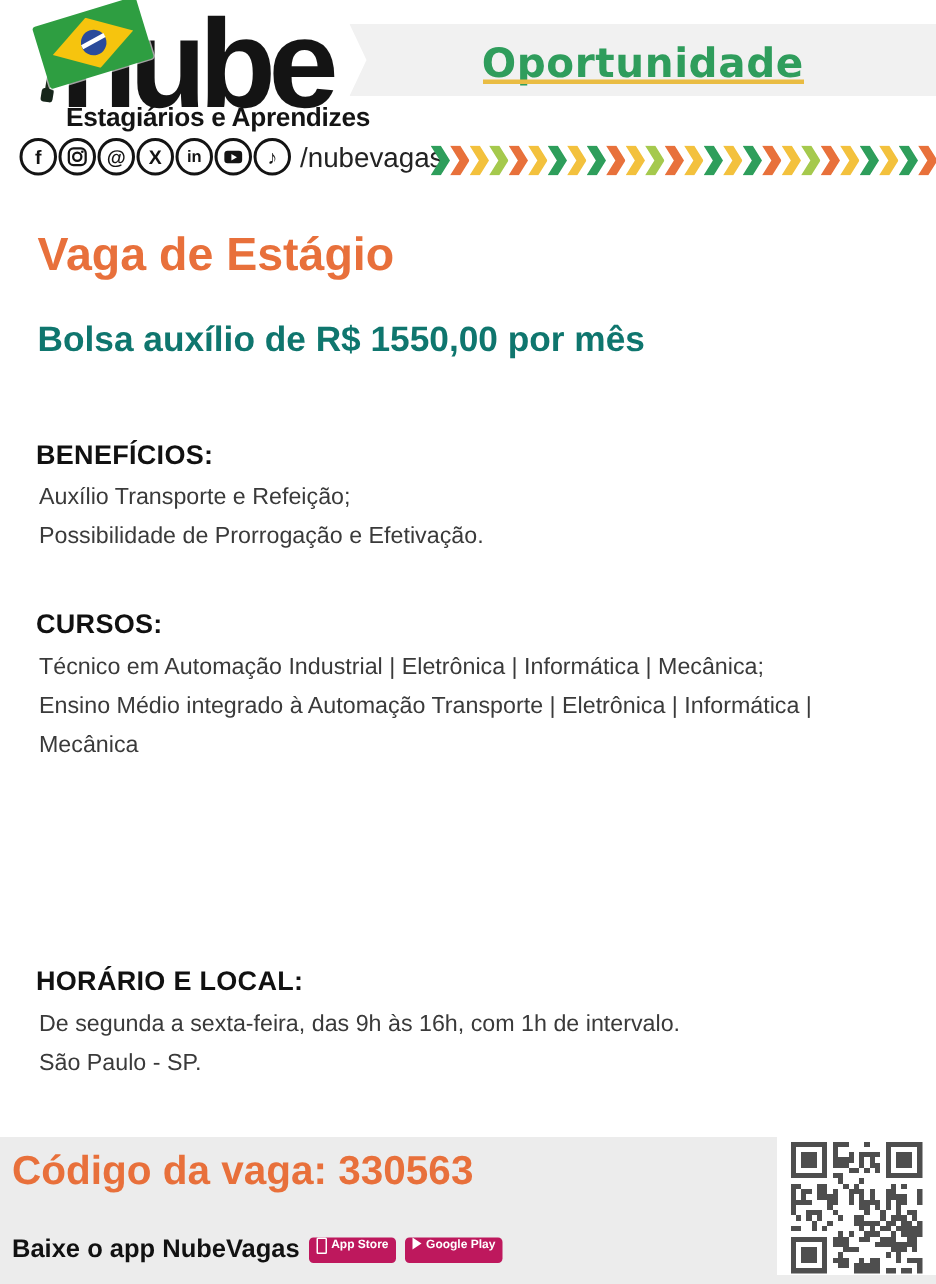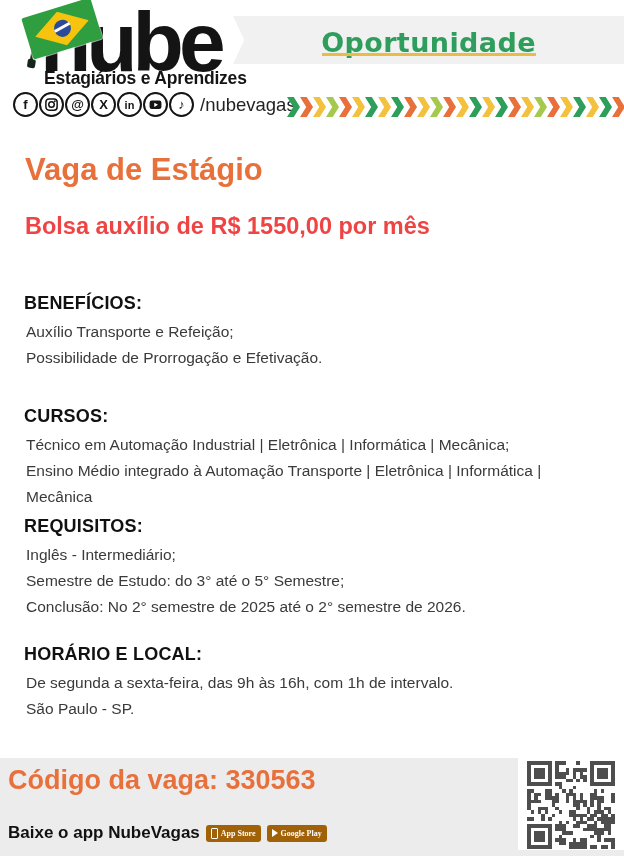--- a/index.html
+++ b/index.html
@@ -42,37 +42,37 @@
   .ribbon{position:absolute;left:233px;top:16px;width:391px;height:48px;background:#F1F1F1;
           clip-path:polygon(0 0,100% 0,100% 100%,0 100%,2.9% 50%);
           display:flex;align-items:center;justify-content:center;}
   .ribbon-label{font-family:"DejaVu Sans",sans-serif;font-size:27px;font-weight:bold;
           color:#2F9D5C;letter-spacing:0.4px;padding-top:4px;}
   .ribbon-underline{position:absolute;left:50%;transform:translateX(-50%);bottom:8px;
           width:214px;height:3.2px;background:#E9BC43;}
 
   
   .job-title{position:absolute;left:25px;top:152px;font-size:31px;font-weight:bold;color:#E8703B;}
-  .job-salary{position:absolute;left:25px;top:213px;font-size:23.5px;font-weight:bold;color:#ef4444;}
+  .job-salary{position:absolute;left:25px;top:213px;font-size:23.5px;font-weight:bold;color:#0f766e;}
 
   .section{position:absolute;left:24px;right:20px;}
   .sec-heading{font-size:18px;font-weight:bold;color:#111;letter-spacing:0.2px;}
   .sec-lines{margin-top:5px;}
   .sec-line{font-size:15.5px;color:#3a3a3a;line-height:26px;padding-left:2px;}
   #section-0{top:293px;} #section-1{top:406px;} #section-2{top:516px;} #section-3{top:644px;}
 
   
   .footer{position:absolute;left:0;top:758px;width:624px;height:98px;background:#ECECEC;}
   .job-code{position:absolute;left:8px;top:7px;font-size:27px;font-weight:bold;color:#E8703B;}
   .access-line{position:absolute;left:8px;top:42px;font-size:16.5px;color:#111;}
   .access-line b{font-weight:bold;}
   .app-line{position:absolute;left:8px;top:65px;font-size:17px;font-weight:bold;color:#111;
             display:flex;align-items:center;}
-  .badge{display:inline-flex;align-items:center;background:#a16207;color:#fff;border-radius:3px;
-         height:17px;padding:0 5px;margin-left:6px;font-size:8px;font-weight:bold;letter-spacing:0;font-family:Liberation Serif, serif;}
+  .badge{display:inline-flex;align-items:flex-start;background:#be185d;color:#fff;border-radius:3px;
+         height:17px;padding:0 5px;margin-left:6px;font-size:8px;font-weight:bold;letter-spacing:0;}
   .badge .phone{width:5px;height:9px;border:1px solid #fff;border-radius:1px;margin-right:3px;}
   .badge .play{width:0;height:0;border-top:4px solid transparent;border-bottom:4px solid transparent;
          border-left:6px solid #fff;margin-right:3px;}
 
   .qr-panel{position:absolute;left:518px;top:756px;width:106px;height:94px;background:#fff;
             display:flex;align-items:flex-start;justify-content:center;}
   .qr-panel svg{margin-top:5px;}
 </style>
 </head>
 <body>
@@ -155,28 +155,20 @@
   </div>
 
   <div class="section" id="section-1">
     <div class="sec-heading">CURSOS:</div>
     <div class="sec-lines">
       <div class="sec-line">Técnico em Automação Industrial | Eletrônica | Informática | Mecânica;</div>
       <div class="sec-line">Ensino Médio integrado à Automação Transporte | Eletrônica | Informática | Mecânica</div>
     </div>
   </div>
 
-  <div class="section" id="section-2">
-    <div class="sec-heading">REQUISITOS:</div>
-    <div class="sec-lines">
-      <div class="sec-line">Inglês - Intermediário;</div>
-      <div class="sec-line">Semestre de Estudo: do 3° até o 5° Semestre;</div>
-      <div class="sec-line">Conclusão: No 2° semestre de 2025 até o 2° semestre de 2026.</div>
-    </div>
-  </div>
 
   <div class="section" id="section-3">
     <div class="sec-heading">HORÁRIO E LOCAL:</div>
     <div class="sec-lines">
       <div class="sec-line">De segunda a sexta-feira, das 9h às 16h, com 1h de intervalo.</div>
       <div class="sec-line">São Paulo - SP.</div>
     </div>
   </div>
 
   <div class="footer">

